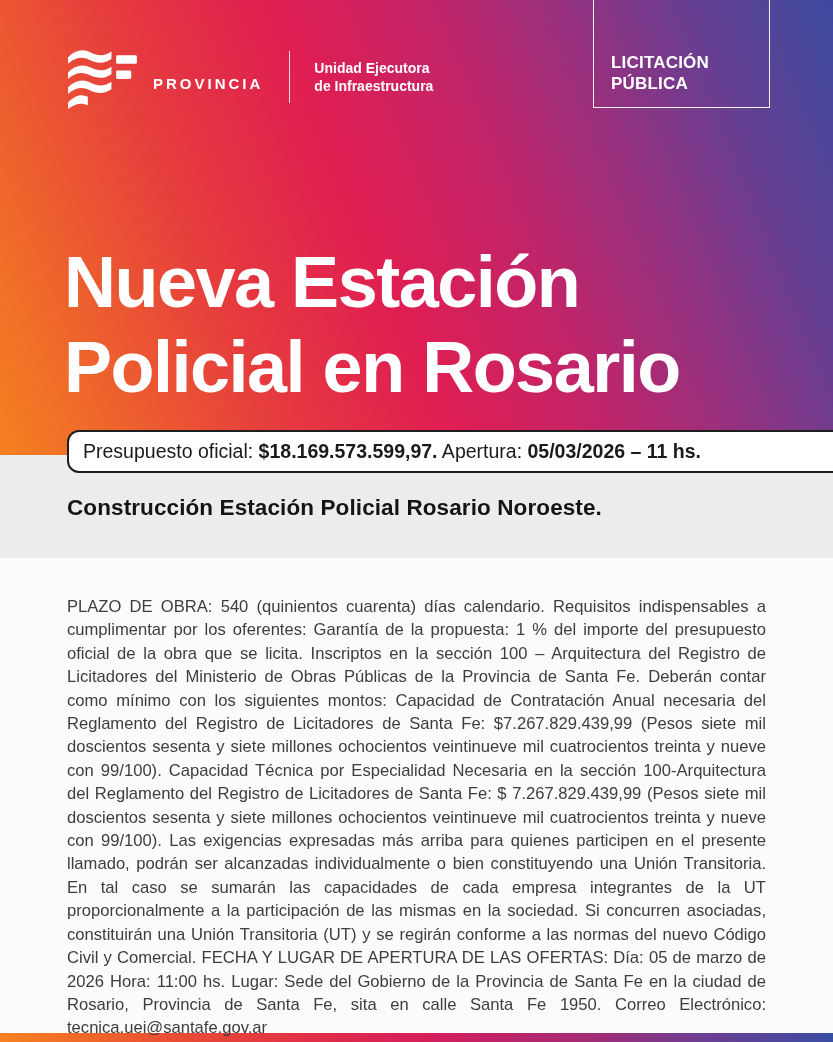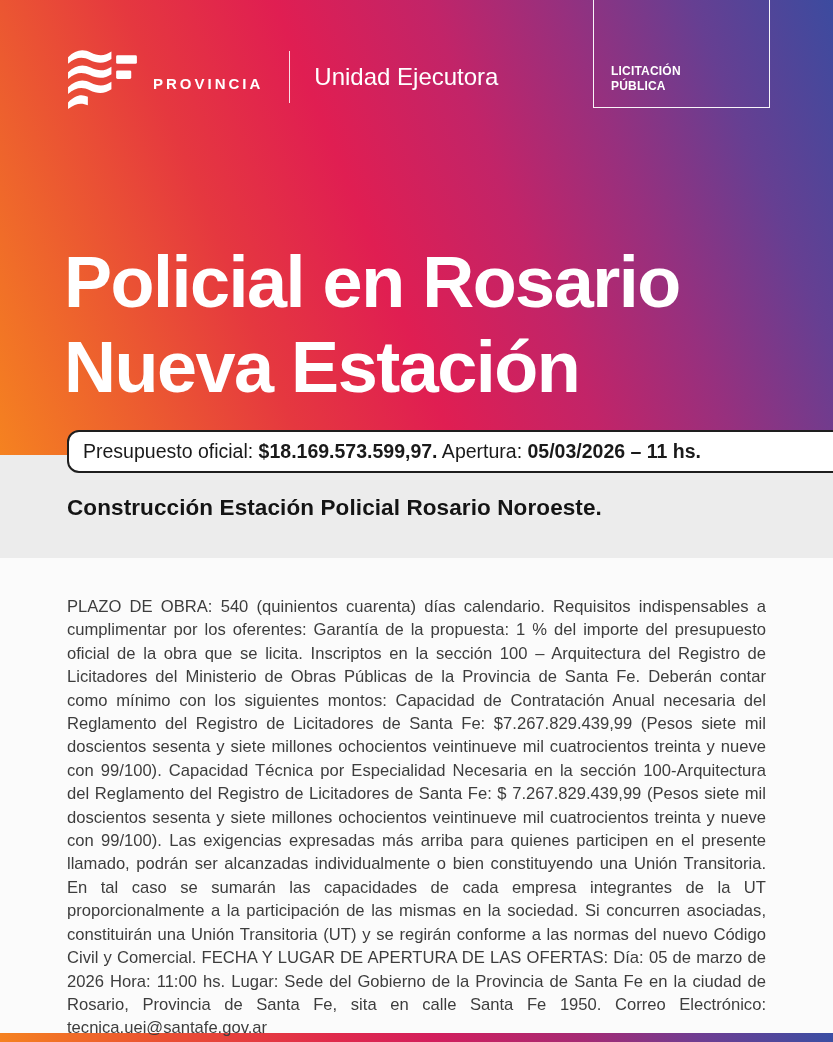--- a/index.html
+++ b/index.html
@@ -28,30 +28,30 @@
 
   .brand-row{
     position:absolute;left:65px;top:44px;
     display:flex;align-items:center;color:#ffffff;
   }
   .logo-mark{width:74px;height:66px;margin-right:14px;flex:none;}
   .brand-text{display:flex;flex-direction:column;align-items:flex-end;}
   .brand-name{font-size:43px;font-weight:700;letter-spacing:-1px;line-height:1;}
   .brand-sub{font-size:15px;font-weight:700;letter-spacing:3px;margin-top:12px;}
   .v-divider{width:1px;height:52px;background:rgba(255,255,255,.85);margin:0 24px 0 26px;}
-  .unit{font-size:24px;font-weight:400;line-height:1.3;color:#ffffff;}
+  .unit{font-size:14px;font-weight:700;line-height:1.3;color:#ffffff;}
 
   .badge{
     position:absolute;right:63px;top:-14px;
     width:177px;height:122px;box-sizing:border-box;
     border:1.5px solid rgba(255,255,255,.95);
     display:flex;align-items:flex-end;
     padding:0 0 13px 17px;
   }
-  .badge-text{color:#ffffff;font-size:12px;font-weight:700;line-height:1.25;letter-spacing:.2px;}
+  .badge-text{color:#ffffff;font-size:17px;font-weight:700;line-height:1.25;letter-spacing:.2px;}
 
   .hero-title{
     position:absolute;left:64px;top:240px;
     color:#ffffff;font-size:72px;font-weight:700;
     letter-spacing:-1.5px;line-height:85px;white-space:nowrap;
   }
 
   
   .pill{
     position:absolute;left:67px;bottom:-18px;
@@ -106,33 +106,34 @@
           <rect x="53" y="12" width="22" height="9" rx="1.5"></rect>
           <rect x="53" y="28" width="16" height="9" rx="1.5"></rect>
         </g>
       </svg>
       <div class="brand-text">
         <div class="brand-sub">PROVINCIA</div>
       </div>
       <div class="v-divider"></div>
       <div class="unit">
         <div>Unidad Ejecutora</div>
+        <div>de Infraestructura</div>
       </div>
     </div>
 
     <div class="badge">
       <div class="badge-text">
         <div>LICITACIÓN</div>
         <div>PÚBLICA</div>
       </div>
     </div>
 
     <div class="hero-title">
+      <div>Nueva Estación</div>
       <div>Policial en Rosario</div>
-      <div>Nueva Estación</div>
     </div>
 
     <div class="pill"><span>Presupuesto oficial: </span><b>$18.169.573.599,97.</b><span> Apertura: </span><b>05/03/2026 – 11 hs.</b></div>
   </div>
 
   <div class="band">
     <div class="band-heading">Construcción Estación Policial Rosario Noroeste.</div>
   </div>
 
   <div class="content">

